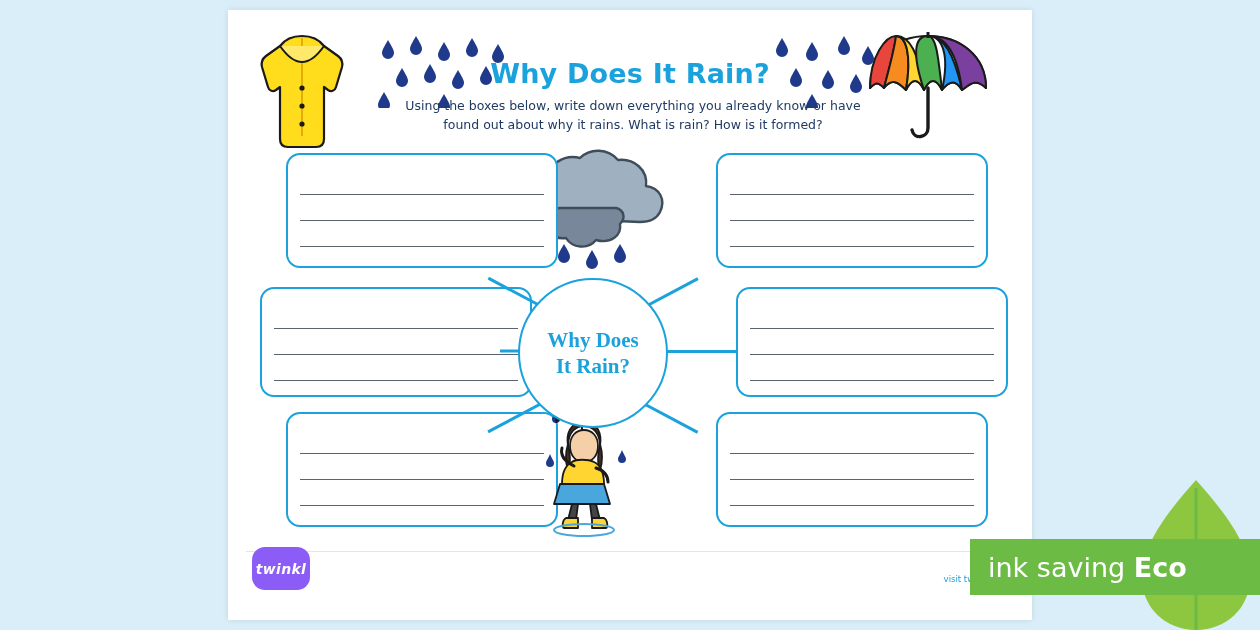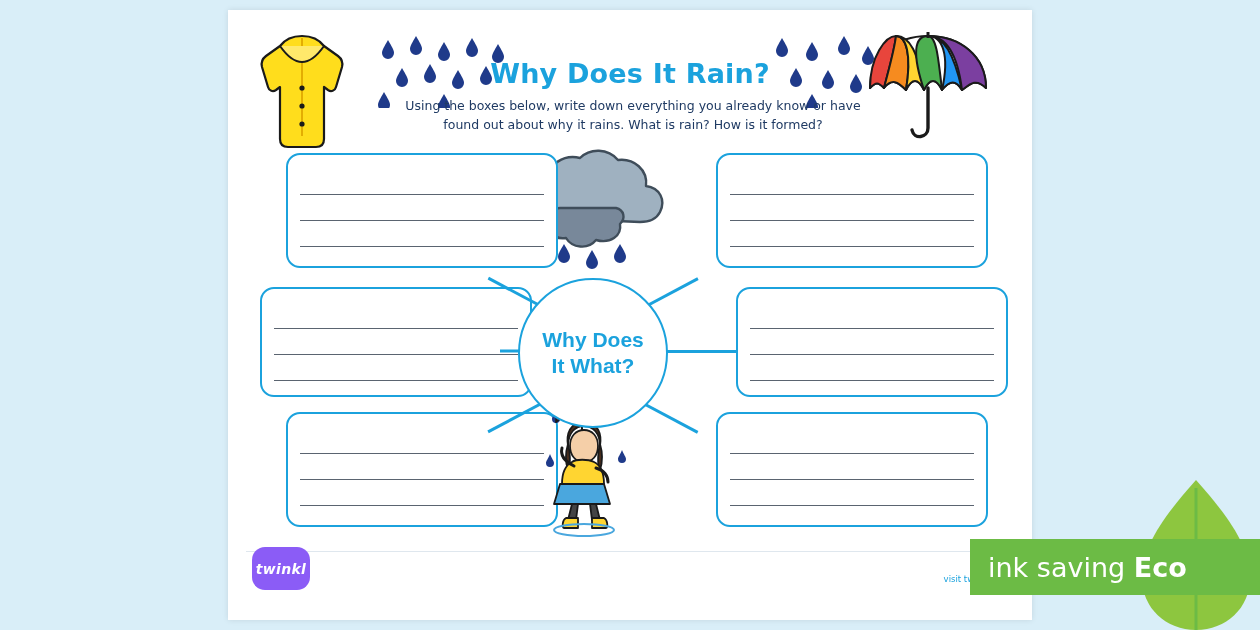--- a/index.html
+++ b/index.html
@@ -90,21 +90,21 @@
     border: 2.5px solid #1ba2dd;
     border-radius: 50%;
     background: #ffffff;
     box-sizing: border-box;
     display: flex;
     align-items: center;
     justify-content: center;
     z-index: 4;
   }
   #centre-label {
-    font-family: Liberation Sans, sans-serif;
+    font-family: Liberation Serif, serif;
     font-size: 21px;
     font-weight: bold;
     color: #1ba2dd;
     text-align: center;
     line-height: 26px;
   }
 
   
   .connector {
     position: absolute;
@@ -318,21 +318,21 @@
     <div class="lines">
         <i></i>
         <i></i>
         <i></i>
       </div>
   </div>
 
   <div id="centre-circle">
     <div id="centre-label">
       <span>Why Does</span><br>
-      <span>It What?</span>
+      <span>It Rain?</span>
     </div>
   </div>
 
   <svg class="art" id="girl-art" viewBox="0 0 150 150">
     <g fill="#1f3a8a">
       <path d="M46 22 c2 5 4 7 4 9 a4 4 0 0 1 -8 0 c0 -2 2 -4 4 -9z"></path>
       <path d="M104 18 c2 5 4 7 4 9 a4 4 0 0 1 -8 0 c0 -2 2 -4 4 -9z"></path>
       <path d="M40 66 c2 5 4 7 4 9 a4 4 0 0 1 -8 0 c0 -2 2 -4 4 -9z"></path>
       <path d="M112 62 c2 5 4 7 4 9 a4 4 0 0 1 -8 0 c0 -2 2 -4 4 -9z"></path>
     </g>

